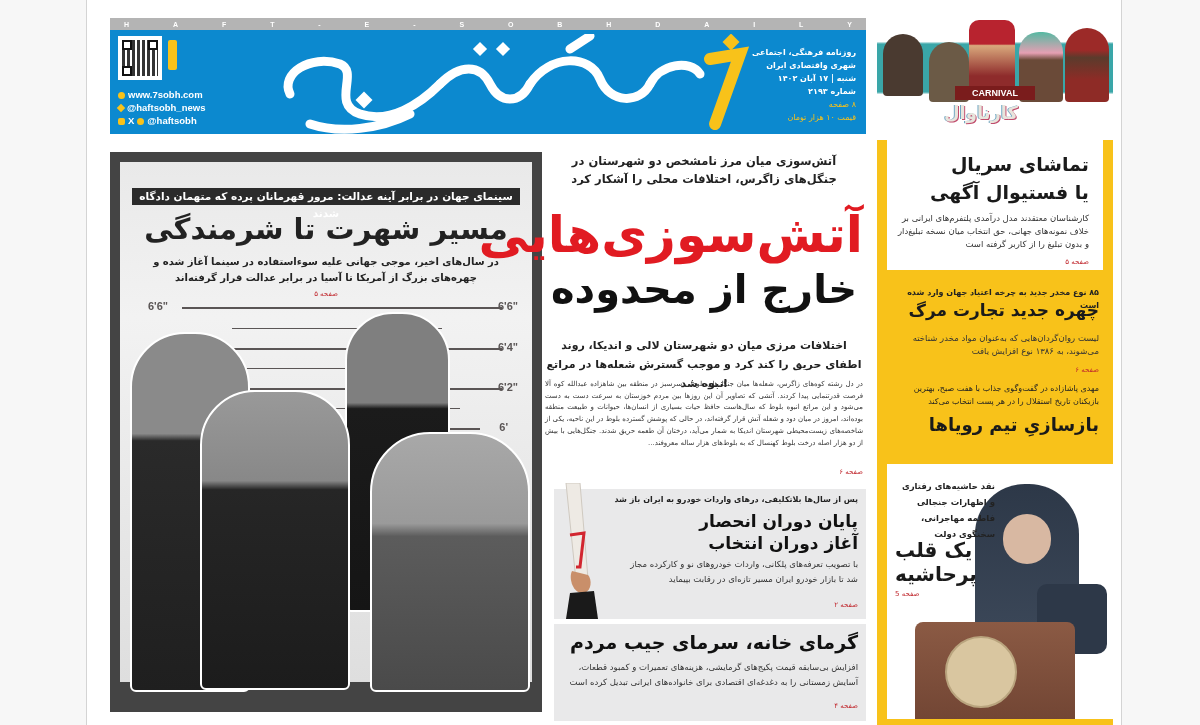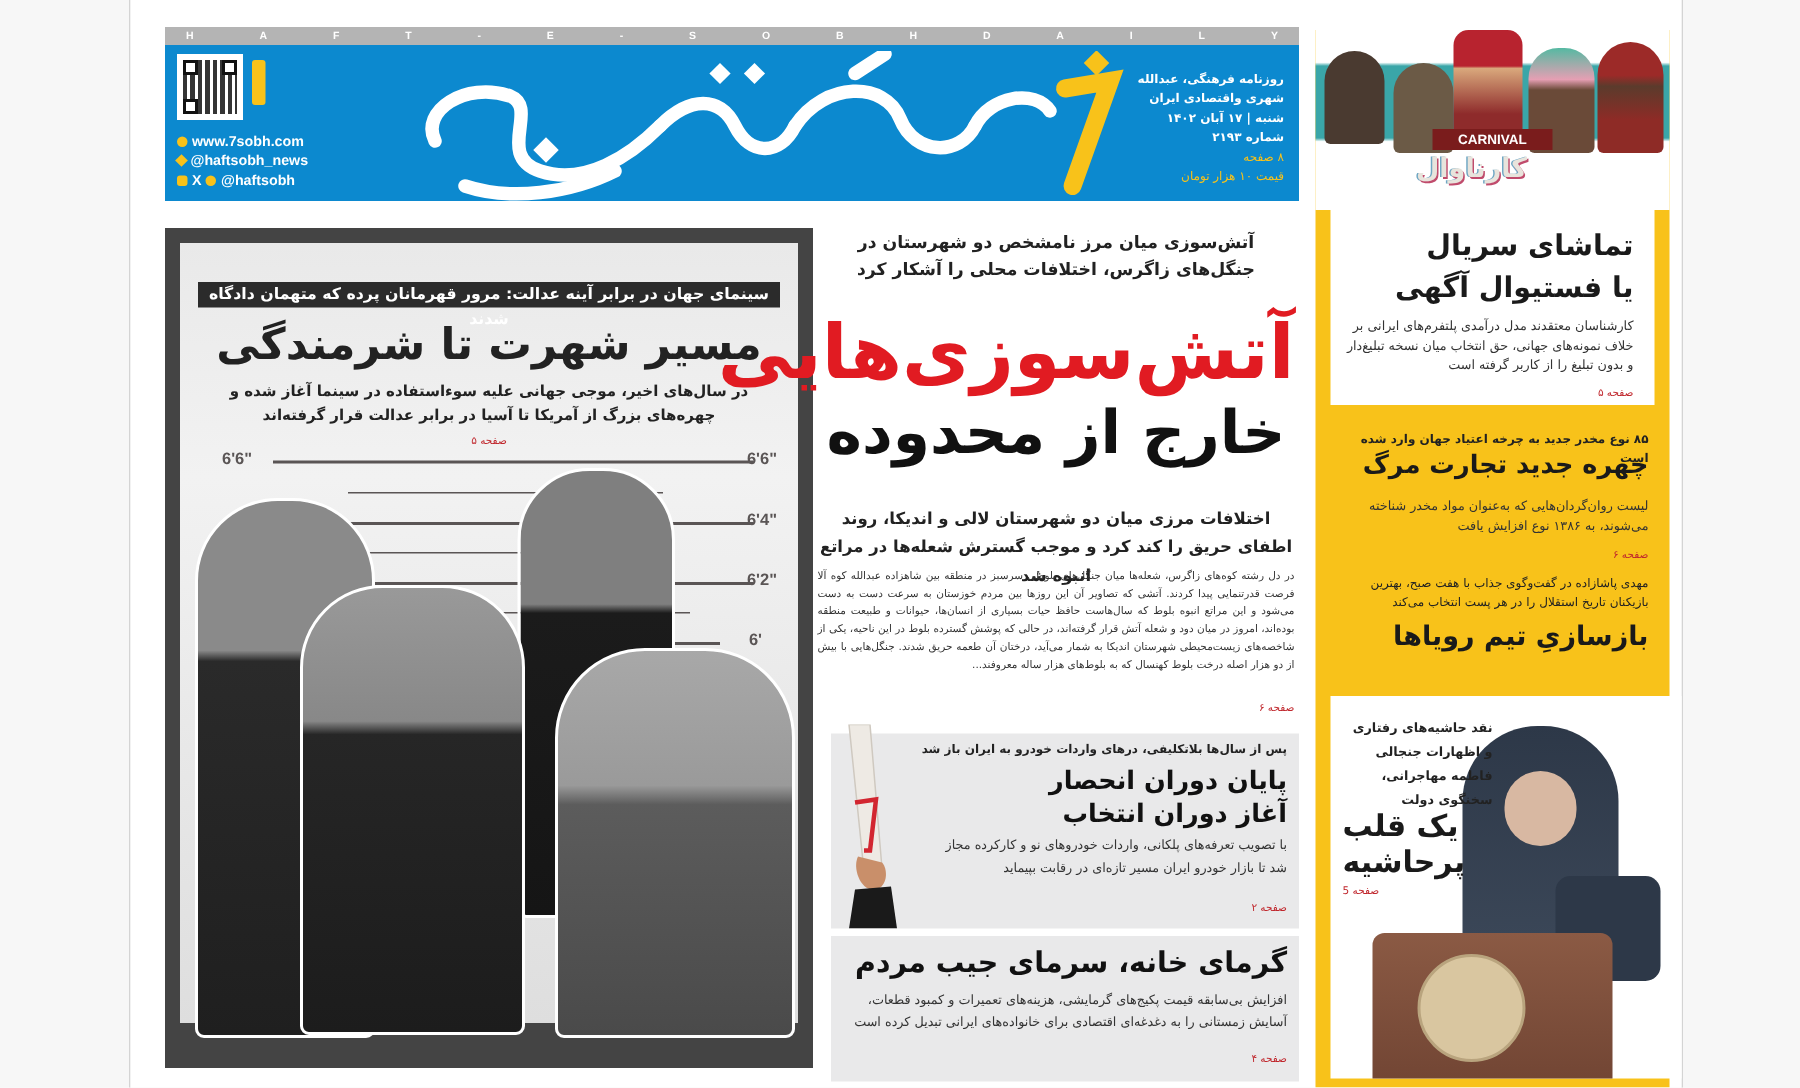--- a/index.html
+++ b/index.html
@@ -109,21 +109,21 @@
           <path d="M380 50 C 390 30, 420 25, 430 40"></path>
         </g>
         <rect x="88" y="60" width="12" height="12" fill="#ffffff" transform="rotate(45 94 66)"></rect>
         <rect x="205" y="10" width="10" height="10" fill="#ffffff" transform="rotate(45 210 15)"></rect>
         <rect x="228" y="10" width="10" height="10" fill="#ffffff" transform="rotate(45 233 15)"></rect>
         <path d="M440 25 L 470 20 L 445 90" fill="none" stroke="#f8c21a" stroke-width="12" stroke-linecap="round"></path>
         <rect x="455" y="2" width="12" height="12" fill="#f8c21a" transform="rotate(45 461 8)"></rect>
       </svg>
 
       <div class="mast-info">
-        <div>روزنامه فرهنگی، عبدالله</div>
+        <div>روزنامه فرهنگی، اجتماعی</div>
         <div>شهری واقتصادی ایران</div>
         <div>شنبه | ۱۷ آبان ۱۴۰۲</div>
         <div>شماره ۲۱۹۳</div>
         <div class="yel">۸ صفحه</div>
         <div class="yel">قیمت ۱۰ هزار تومان</div>
       </div>
     </div>
 
     <div class="feature">
       <div class="feature-paper">

